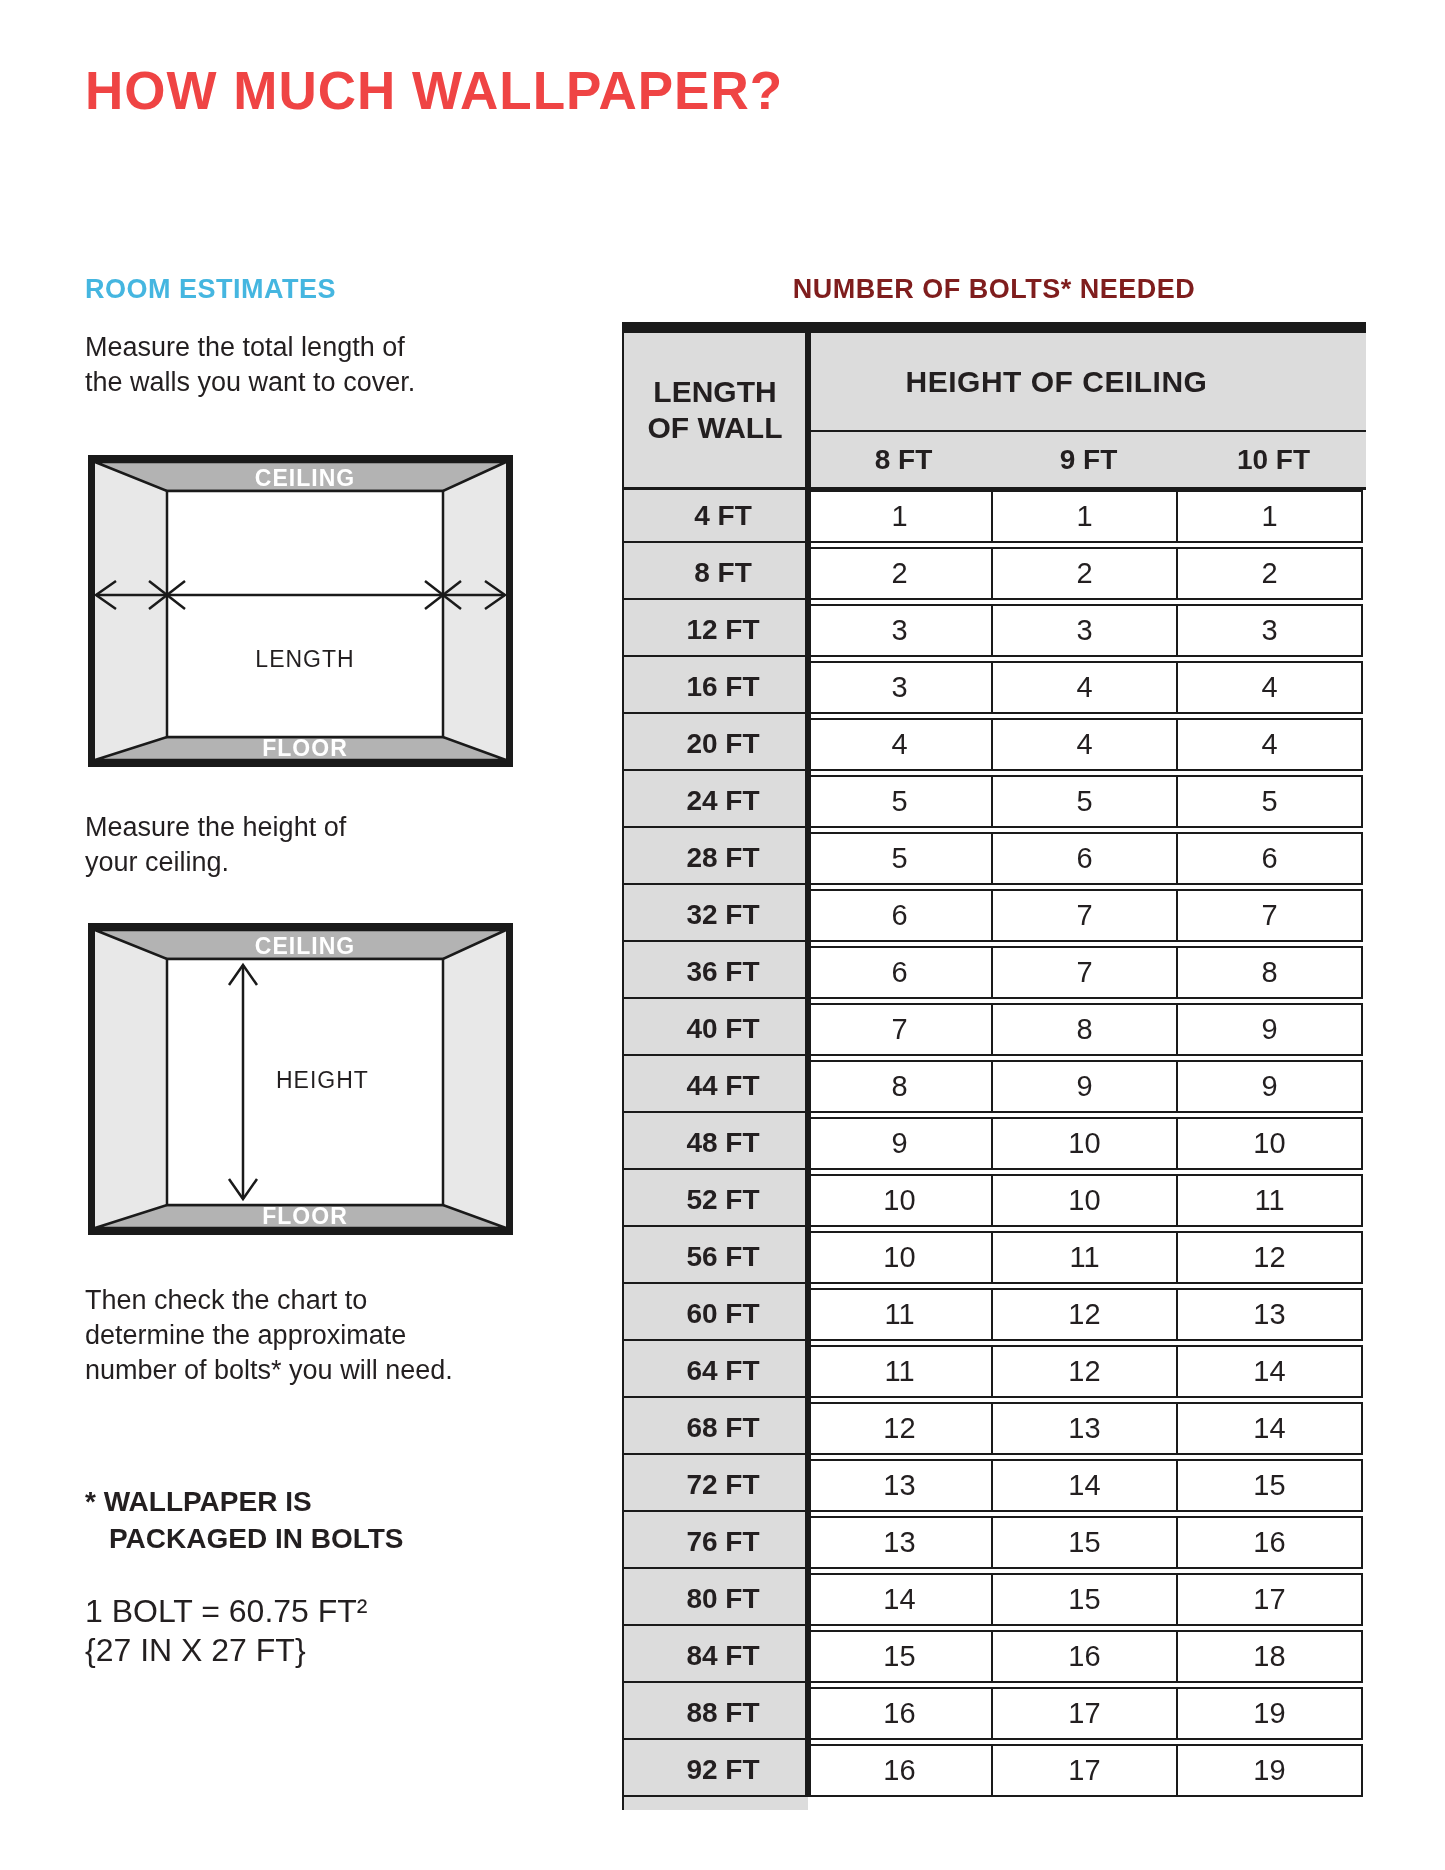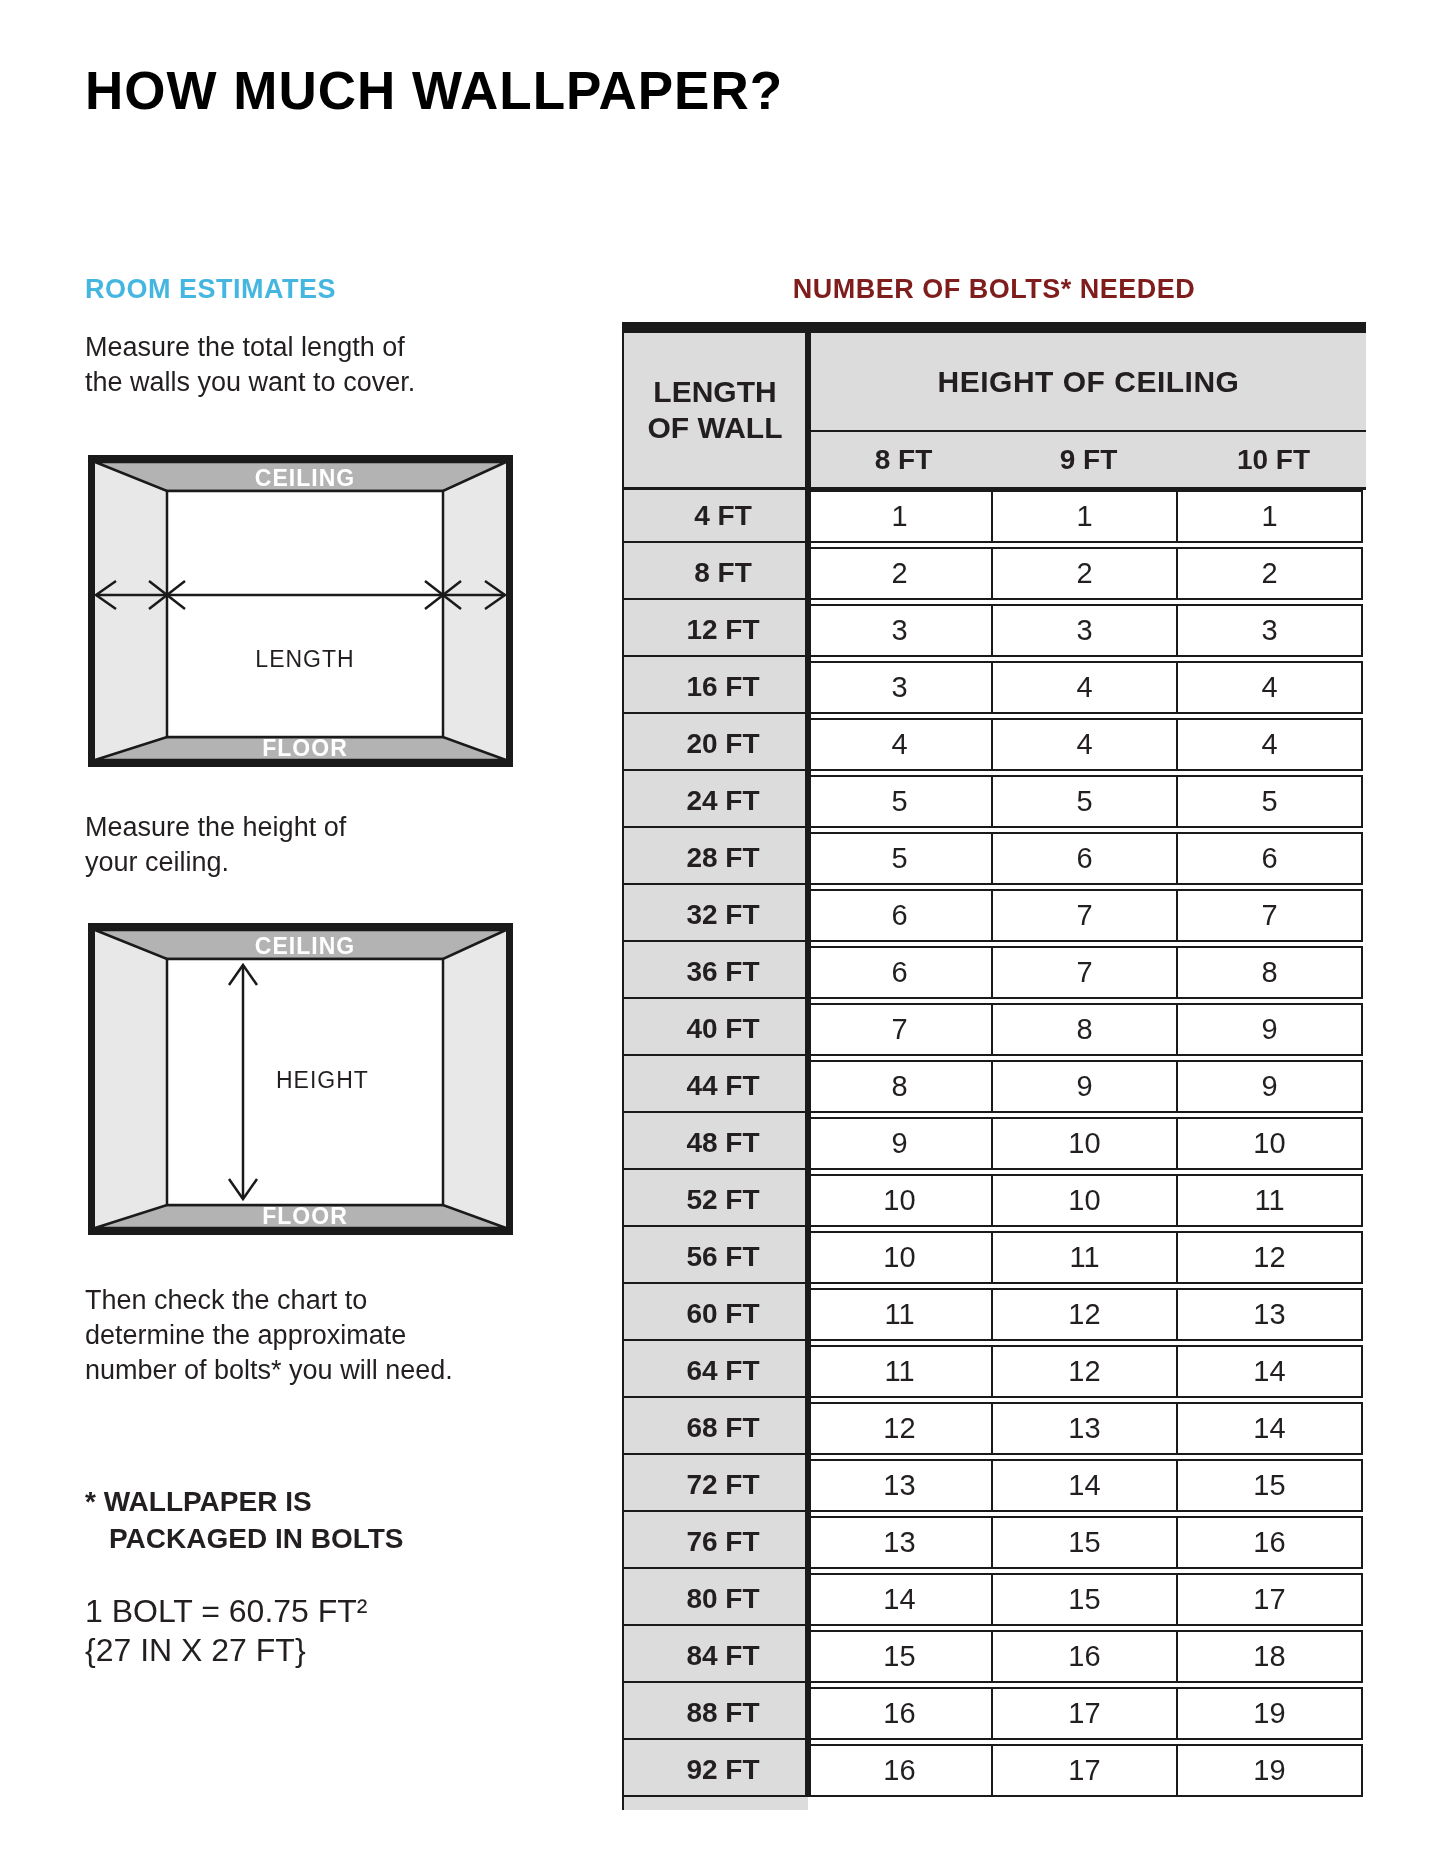--- a/index.html
+++ b/index.html
@@ -10,21 +10,21 @@
     font-family:"Liberation Sans", sans-serif;
     color:#231f20;
     overflow:hidden;
   }
   .abs{position:absolute;}
 
   
   .main-title{
     left:85px;top:60px;
     font-size:53px;font-weight:bold;letter-spacing:1px;
-    color:#000000;
+    color:#ef4444;
   }
   .section-heading{
     left:85px;top:274px;
     font-size:27px;font-weight:bold;letter-spacing:0.5px;
     color:#45b6e0;
   }
   .table-title{
     left:622px;top:274px;width:744px;
     text-align:center;
     font-size:27px;font-weight:bold;letter-spacing:0.5px;
@@ -56,21 +56,21 @@
   .t-divider{left:805px;top:333px;width:6px;height:1464px;background:#1a1a1a;}
   .t-groupline{left:811px;top:430px;width:555px;height:2px;background:#1a1a1a;}
   .t-headline{left:622px;top:487px;width:744px;height:3px;background:#1a1a1a;}
 
   .t-corner{
     left:622px;top:333px;width:186px;height:154px;
     display:flex;flex-direction:column;align-items:center;justify-content:center;
     font-size:30px;font-weight:bold;line-height:36px;text-align:center;
   }
   .t-group{
-    left:811px;top:333px;width:555px;height:97px;
+    left:779px;top:333px;width:555px;height:97px;
     display:flex;align-items:center;justify-content:center;
     font-size:30px;font-weight:bold;letter-spacing:0.5px;border-radius:29px;
   }
   .t-subhead{
     left:811px;top:432px;width:555px;height:55px;
     display:flex;
   }
   .t-subhead div{
     width:185px;display:flex;align-items:center;justify-content:center;
     font-size:28px;font-weight:bold;

